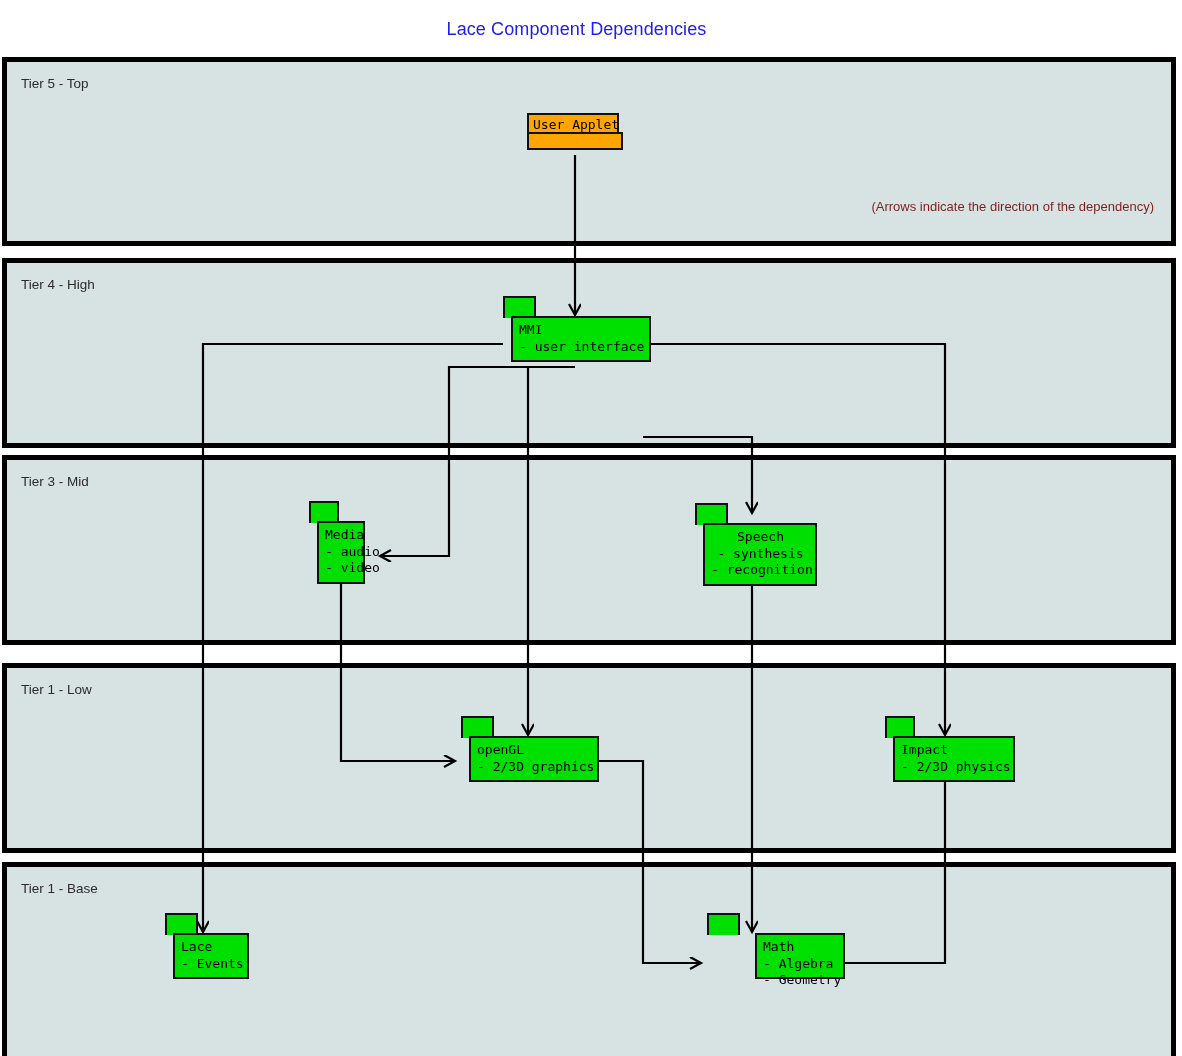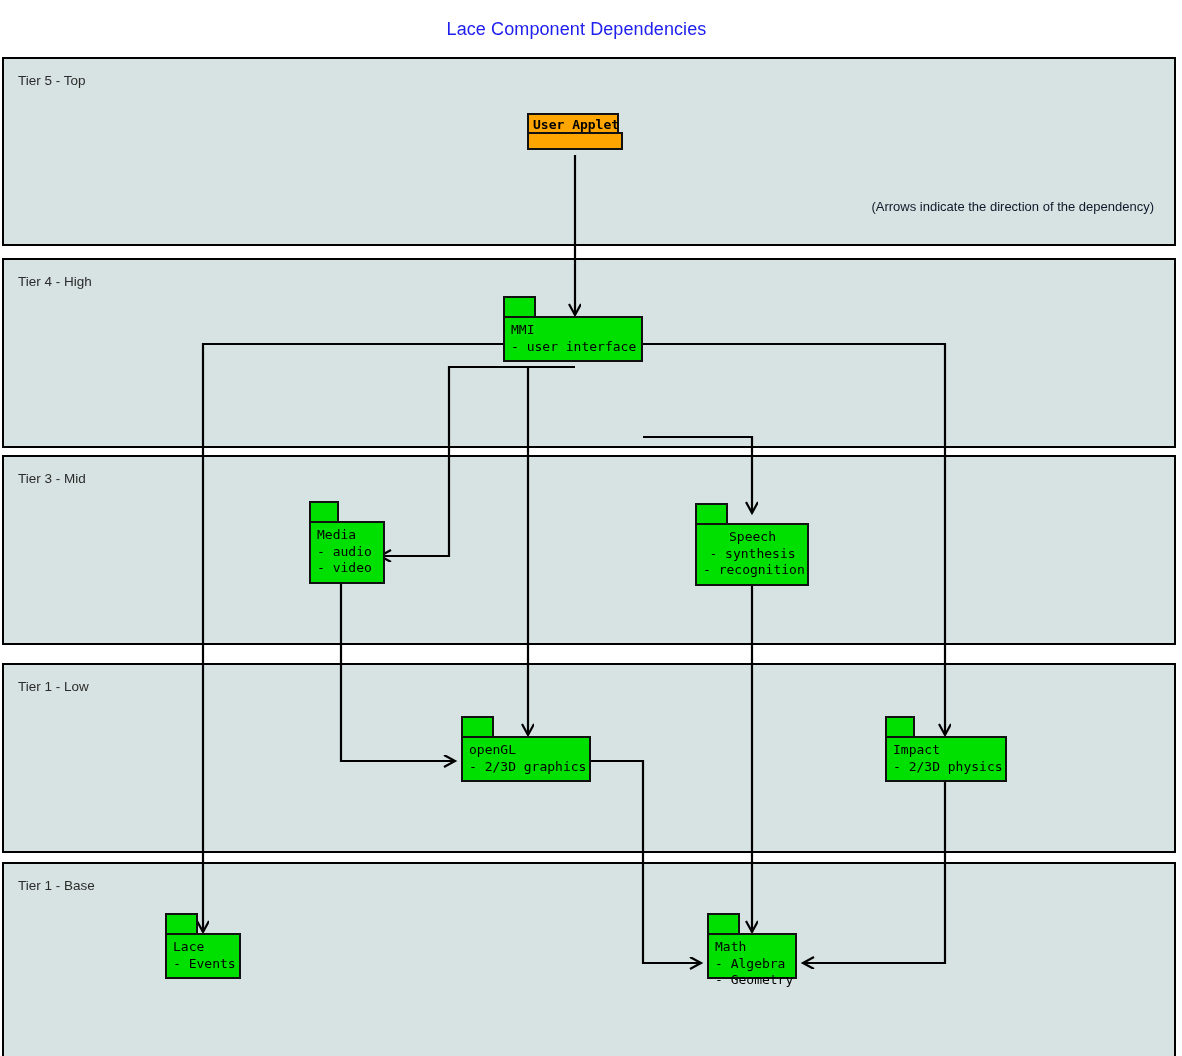--- a/index.html
+++ b/index.html
@@ -7,89 +7,89 @@
        font-family:"Liberation Sans", sans-serif;}
 
   #title{
     position:absolute;left:0;top:19px;width:1153px;text-align:center;
     font-size:18px;color:#2020ee;font-family:"Liberation Sans", sans-serif;
     letter-spacing:.1px;
   }
 
   .tier{
     position:absolute;left:2px;width:1174px;
-    background:#d7e3e2;border:2px solid #000000;box-sizing:border-box;
+    background:#d7e3e2;border:5px solid #000000;box-sizing:border-box;
   }
   .tier-label{
     position:absolute;left:14px;top:14px;font-size:13.5px;color:#2b2b2b;
     font-family:"Liberation Sans", sans-serif;white-space:nowrap;
   }
   #tier5{top:57px;height:189px;}
   #tier4{top:258px;height:190px;}
   #tier3{top:455px;height:190px;}
   #tier2{top:663px;height:190px;}
   #tier1{top:862px;height:228px;}
 
   #note{
-    position:absolute;right:28px;top:199px;font-size:13px;color:#0f172a;
+    position:absolute;right:28px;top:199px;font-size:13px;color:#7f1d1d;
     font-family:"Liberation Sans", sans-serif;white-space:nowrap;
   }
 
   
   .pkg{position:absolute;}
   .pkg .tab{
     position:absolute;left:0;top:0;height:22px;width:40px;
     background:#00e000;border:2.5px solid #111;box-sizing:border-box;
     border-bottom:none;
   }
   .pkg .body{
-    position:absolute;left:0;top:20px;
+    position:absolute;left:8px;top:20px;
     background:#00e000;border:2.5px solid #111;box-sizing:border-box;
     padding:4px 5px 5px 6px;
     font-family:"DejaVu Sans Mono", monospace;font-size:13px;color:#000;
     line-height:16.5px;white-space:pre;
   }
-  .pkg.orange .tab,.pkg.orange .body{background:#ffa500;font-weight:bold;}
+  .pkg.orange .tab,.pkg.orange .body{background:#ffa500;}
 
   
   #applet{left:527px;top:113px;}
   #applet .tab{
     width:92px;height:21px;border-bottom:none;
     padding:2px 4px 0 4px;font-family:"DejaVu Sans Mono", monospace;
     font-size:13px;color:#000;line-height:16px;white-space:pre;
   }
   #applet .body{top:19px;left:0;width:96px;height:18px;padding:0;}
 
   #mmi{left:503px;top:296px;}
   #mmi .tab{width:33px;}
   #mmi .body{width:140px;height:46px;}
 
   #media{left:309px;top:501px;}
   #media .tab{width:30px;}
-  #media .body{width:76px;height:63px;}
+  #media .body{width:48px;height:63px;}
 
   #speech{left:695px;top:503px;}
   #speech .tab{width:33px;}
   #speech .body{width:114px;height:63px;text-align:center;}
 
   #opengl{left:461px;top:716px;}
   #opengl .tab{width:33px;}
   #opengl .body{width:130px;height:46px;}
 
   #impact{left:885px;top:716px;}
   #impact .tab{width:30px;}
   #impact .body{width:122px;height:46px;}
 
   #lace{left:165px;top:913px;}
   #lace .tab{width:33px;}
   #lace .body{width:76px;height:46px;}
 
   #math{left:707px;top:913px;}
   #math .tab{width:33px;}
-  #math .body{width:90px;height:46px;}
+  #math .body{width:90px;height:46px;margin-left:40px;}
 
   #edges{position:absolute;left:0;top:0;width:1182px;height:1056px;}
 </style>
 </head>
 <body>
 
 <div id="title">Lace Component Dependencies</div>
 
 <div class="tier" id="tier5">
   <div class="tier-label">Tier 5 - Top</div>

